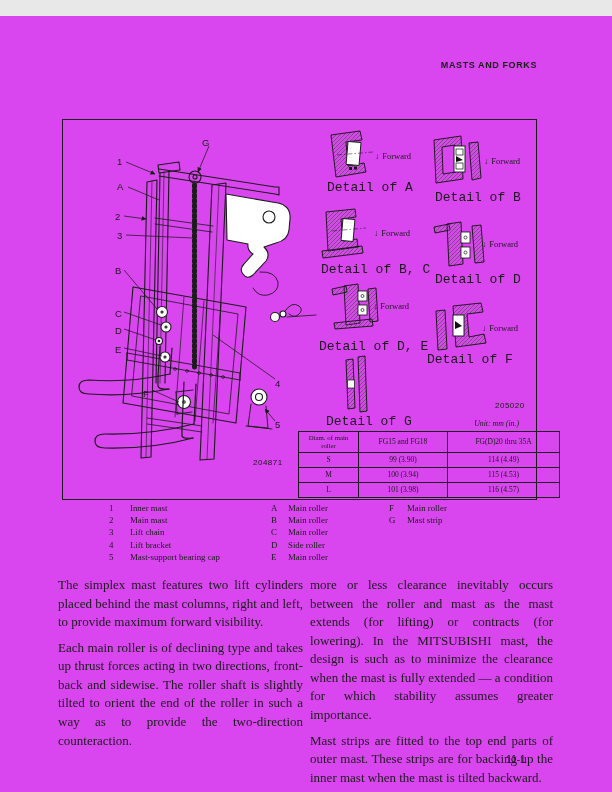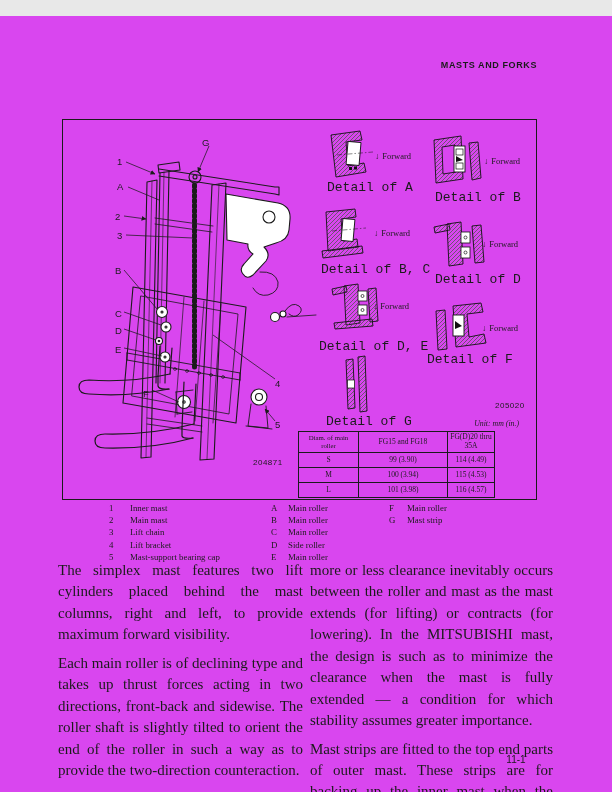--- a/index.html
+++ b/index.html
@@ -34,38 +34,38 @@
   .fwd .arr{display:inline-block; margin-right:3px;}
   .fig-num{
     position:absolute; font-family:"Liberation Sans", sans-serif;
     font-size:8px; letter-spacing:0.5px;
   }
   .unit-note{
     position:absolute; left:235px; width:221px; top:299px;
     text-align:right; font-size:7.8px;font-style:italic;
   }
   table.dim{
-    position:absolute; left:235px; top:311px; width:197px;
+    position:absolute; left:235px; top:311px; width:262px;
     border-collapse:collapse; table-layout:fixed;
   }
   table.dim td{
     border:1px solid #1b1b1b; text-align:center; vertical-align:middle;
     padding:1px 2px; font-size:7.5px; line-height:1.15;
   }
   table.dim .h1{width:55px; font-size:6.8px;}
   table.dim .hrow td{height:18px;}
   table.dim .drow td{height:12px;}
   .legend-col{position:absolute; font-size:8.8px; line-height:12.2px;}
   .legend-row{display:flex;}
   .legend-key{flex:0 0 auto;}
   .lc1 .legend-key{width:21px;}
   .lc2 .legend-key{width:17px;}
   .lc3 .legend-key{width:18px;}
   .body-col{
-    position:absolute; top:544px; font-size:15px; line-height:1.43;
+    position:absolute; top:560px; font-size:13px; line-height:1.43;
     text-align:justify;
   }
   .body-col p{margin:0 0 7px 0;}
   .bc-left{left:58px; width:245px;}
   .bc-right{left:310px; width:243px;}
   .page-num{
     top:738px; left:478px; width:76px; text-align:center;
     font-family:"Liberation Sans", sans-serif; font-size:10px;
   }
 </style>

